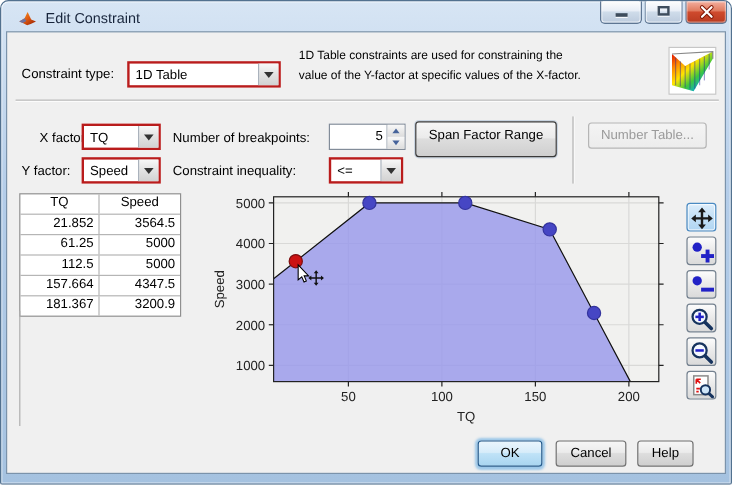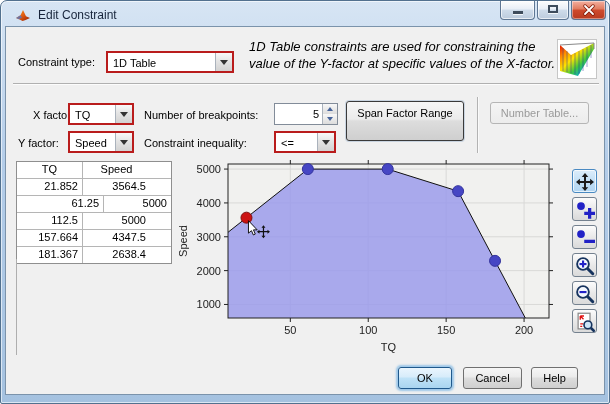--- a/index.html
+++ b/index.html
@@ -27,21 +27,21 @@
   .lbl{position:absolute;white-space:nowrap;}
   .combo{position:absolute;height:22px;background:#fff;border:2px solid #b91c1c;
          box-sizing:border-box;}
   .combo-text{position:absolute;left:5px;top:0;line-height:20px;}
   .combo-btn{position:absolute;right:0;top:0;bottom:0;width:16px;border-left:1px solid #aab2bc;
          background:linear-gradient(#f8f8f8,#e4e4e4 45%,#d2d2d2);}
   .tri-down{position:absolute;left:50%;top:50%;margin:-2px 0 0 -4px;width:0;height:0;
          border-left:4px solid transparent;border-right:4px solid transparent;border-top:5px solid #333;}
   .hsep{position:absolute;height:0;border-top:1px solid #b0b0b0;border-bottom:1px solid #fcfcfc;}
   .vsep{position:absolute;width:0;border-left:1px solid #b3b3b3;border-right:1px solid #fafafa;}
-  .btn{position:absolute;height:40px;box-sizing:border-box;border:1px solid #707070;border-radius:3px;
+  .btn{position:absolute;height:30px;box-sizing:border-box;border:1px solid #707070;border-radius:3px;
        background:linear-gradient(#f6f6f6,#ebebeb 45%,#dddddd 50%,#cfcfcf);
        text-align:center;line-height:22px;cursor:default;}
   .btn.focus-dark{border-color:#3a3a3a;box-shadow:0 0 0 1px #c9d4e0;}
   .btn.disabled{color:#9a9a9a;border-color:#b5b5b5;background:linear-gradient(#f4f4f4,#ececec);}
   .btn.default-ok{border-color:#20598c;
        background:linear-gradient(#eaf5fd,#d7ecfa 45%,#bfe2f7 50%,#a9d5f0);
        box-shadow:0 0 2px 2px #9cc7e8;}
   .spin{position:absolute;height:22px;box-sizing:border-box;background:#fff;border:1px solid #828c99;}
   .spin-val{position:absolute;right:18px;top:0;line-height:20px;}
   .spin-btns{position:absolute;right:0;top:0;bottom:0;width:14px;border-left:1px solid #aab2bc;}
@@ -106,21 +106,21 @@
 
   <div class="content">
 
     <span class="lbl" style="left:12px;top:29px;text-align:right;">Constraint type:</span>
     <div class="combo" style="left:100px;top:24px;width:128px;">
       <span class="combo-text">1D Table</span>
       <span class="combo-btn">
           <span class="tri-down"></span>
         </span>
     </div>
-    <div class="lbl" style="left:243px;top:11px;font-size:13px;line-height:17px;font-style:italic;">
+    <div class="lbl" style="left:243px;top:11px;font-size:10px;line-height:17px;">
       <div>1D Table constraints are used for constraining the</div>
       <div>value of the Y-factor at specific values of the X-factor.</div>
     </div>
     <div class="icon40">
       <svg width="38" height="38" viewBox="0 0 38 38">
         <defs>
             <linearGradient id="rgi" x1="0" y1="0" x2="1" y2="1">
           <stop offset="0" stop-color="#e00000"></stop>
               <stop offset=".22" stop-color="#ff8800"></stop>
           <stop offset=".42" stop-color="#ffe400"></stop>
@@ -187,34 +187,34 @@
     <div class="tbl" id="bp-table">
         <div class="trow">
           <div class="tcell hd" style="width: 66px;">TQ</div>
           <div class="tcell hd" style="width: 67px;">Speed</div>
         </div>
         <div class="trow">
           <div class="tcell num" style="width: 66px;">21.852</div>
           <div class="tcell num" style="width: 67px;">3564.5</div>
         </div>
         <div class="trow">
-          <div class="tcell num" style="width: 66px; margin-left: 21px;">61.25</div>
+          <div class="tcell num" style="width: 66px;">61.25</div>
           <div class="tcell num" style="width: 67px;">5000</div>
         </div>
         <div class="trow">
           <div class="tcell num" style="width: 66px;">112.5</div>
           <div class="tcell num" style="width: 67px;">5000</div>
         </div>
         <div class="trow">
           <div class="tcell num" style="width: 66px;">157.664</div>
           <div class="tcell num" style="width: 67px;">4347.5</div>
         </div>
         <div class="trow">
           <div class="tcell num" style="width: 66px;">181.367</div>
-          <div class="tcell num" style="width: 67px;">2638.4</div>
+          <div class="tcell num" style="width: 67px;">3200.9</div>
         </div>
       </div>
     <div class="tbl-tail"></div>
 
     <svg id="chart-svg" width="400" height="214">
         <rect x="57" y="13" width="321" height="154" fill="#f1f1ef"></rect>
         <line x1="119.33009708737865" y1="13" x2="119.33009708737865" y2="167" stroke="#d9d9d7"></line>
         <line x1="197.24271844660194" y1="13" x2="197.24271844660194" y2="167" stroke="#d9d9d7"></line>
         <line x1="275.1553398058253" y1="13" x2="275.1553398058253" y2="167" stroke="#d9d9d7"></line>
         <line x1="353.06796116504853" y1="13" x2="353.06796116504853" y2="167" stroke="#d9d9d7"></line>

